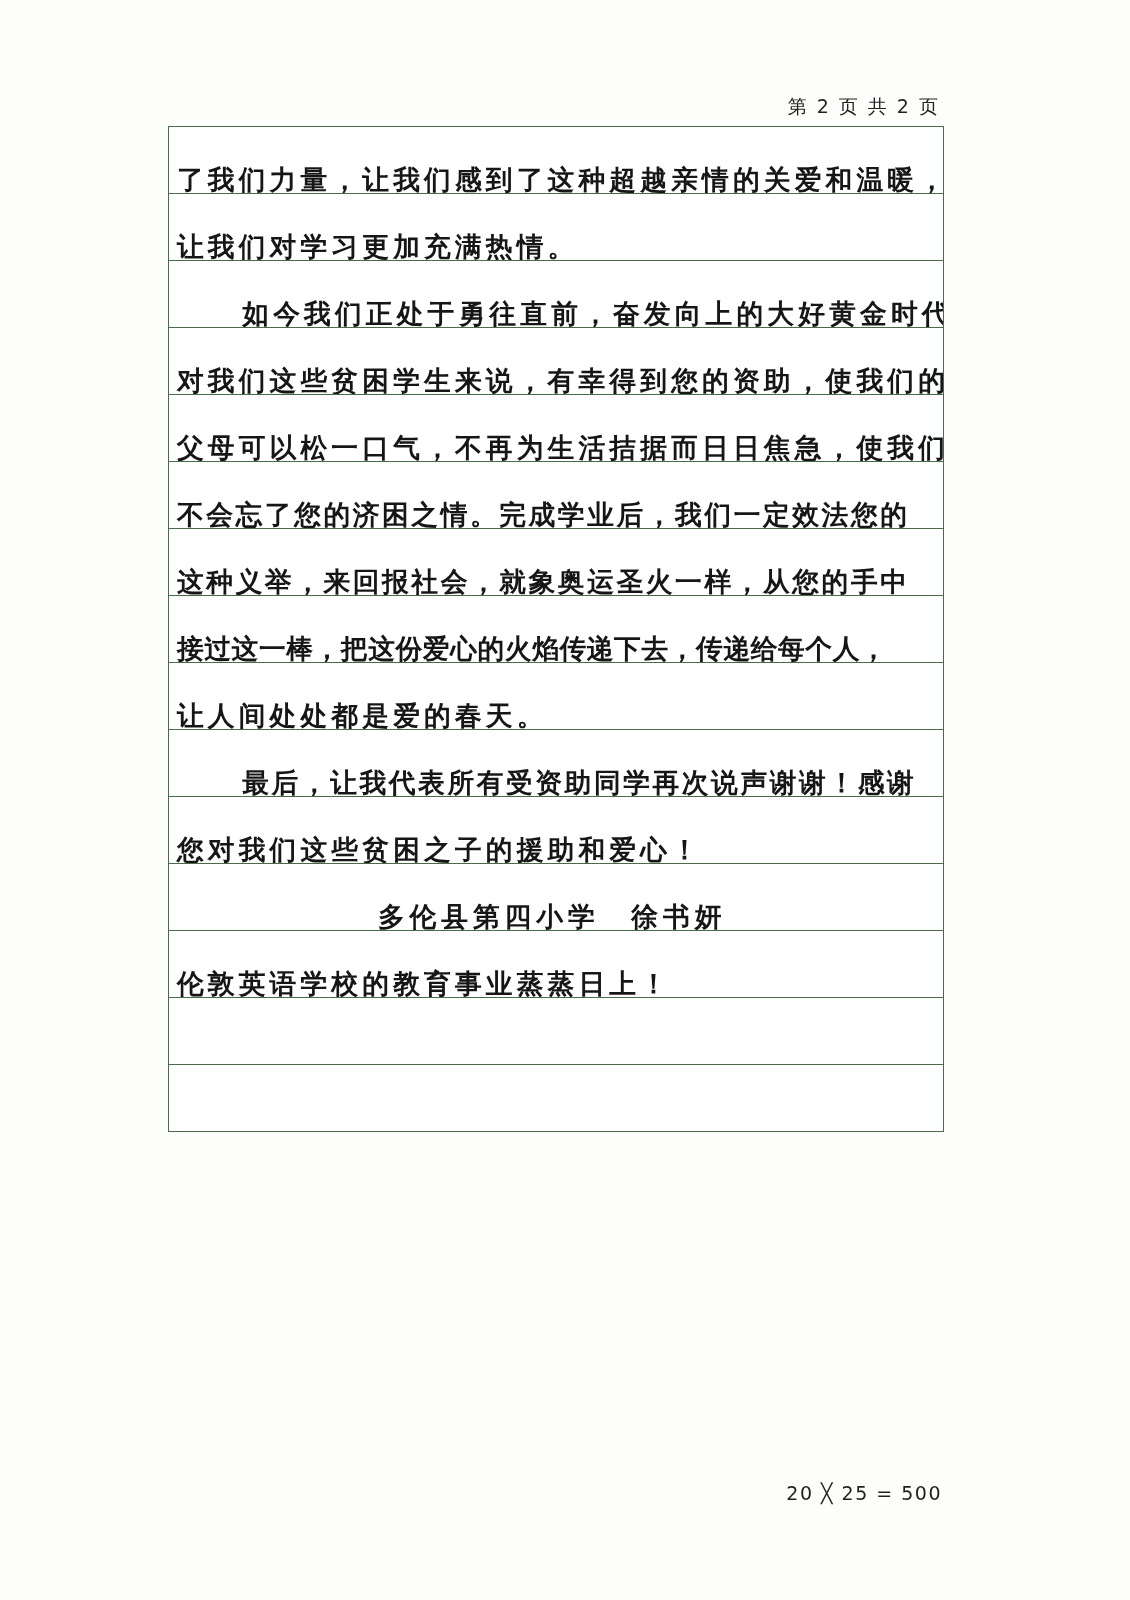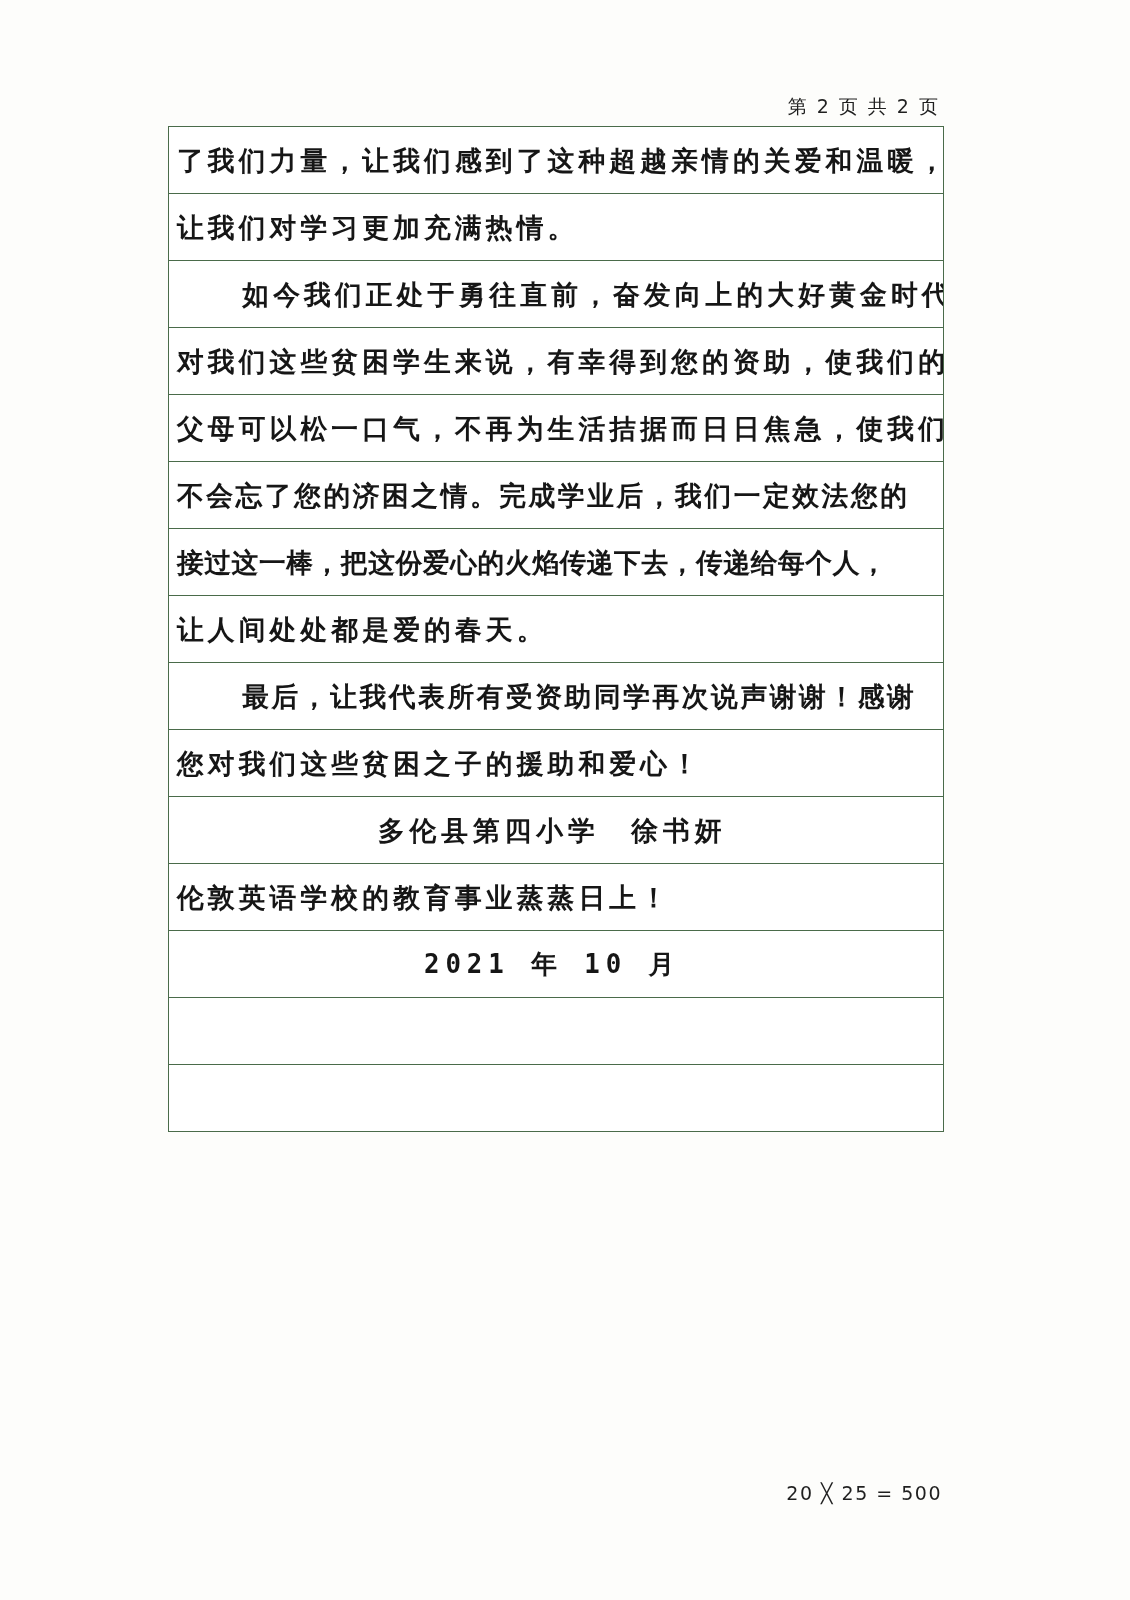--- a/index.html
+++ b/index.html
@@ -40,21 +40,21 @@
     border: 1.5px solid #4a6b4a;
     border-bottom: none;
     box-sizing: border-box;
     background: #ffffff;
   }
   .grid-row {
     height: 67px;
     border-bottom: 1.5px solid #4a6b4a;
     box-sizing: border-box;
     display: flex;
-    align-items: center;
+    align-items: flex-end;
     overflow: hidden;
     position: relative;
   }
   .line-text {
     font-family: "DejaVu Sans", "Liberation Sans", sans-serif;
     font-size: 27px;
     font-weight: 700;
     letter-spacing: 4.2px;
     color: #161616;
     white-space: nowrap;
@@ -119,41 +119,41 @@
     <div class="grid-row">
       <div class="line-text">对我们这些贫困学生来说，有幸得到您的资助，使我们的</div>
     </div>
     <div class="grid-row">
       <div class="line-text">父母可以松一口气，不再为生活拮据而日日焦急，使我们</div>
     </div>
     <div class="grid-row">
       <div class="line-text tight">不会忘了您的济困之情。完成学业后，我们一定效法您的</div>
     </div>
     <div class="grid-row">
+      <div class="line-text tight">这种义举，来回报社会，就象奥运圣火一样，从您的手中</div>
+    </div>
+    <div class="grid-row">
       <div class="line-text tighter">接过这一棒，把这份爱心的火焰传递下去，传递给每个人，</div>
     </div>
     <div class="grid-row">
       <div class="line-text">让人间处处都是爱的春天。</div>
     </div>
     <div class="grid-row">
       <div class="line-text indent tight">最后，让我代表所有受资助同学再次说声谢谢！感谢</div>
     </div>
     <div class="grid-row">
       <div class="line-text">您对我们这些贫困之子的援助和爱心！</div>
     </div>
     <div class="grid-row">
       <div class="line-text sign">多伦县第四小学　徐书妍</div>
     </div>
     <div class="grid-row">
       <div class="line-text">伦敦英语学校的教育事业蒸蒸日上！</div>
     </div>
     <div class="grid-row">
-      <div class="line-text date">2021 年 10 月</div>
-    </div>
-    <div class="grid-row">
       <div class="line-text"></div>
     </div>
     <div class="grid-row">
       <div class="line-text"></div>
     </div>
 
   </div>
 
   <div class="page-footer">20 ╳ 25 = 500</div>
 

